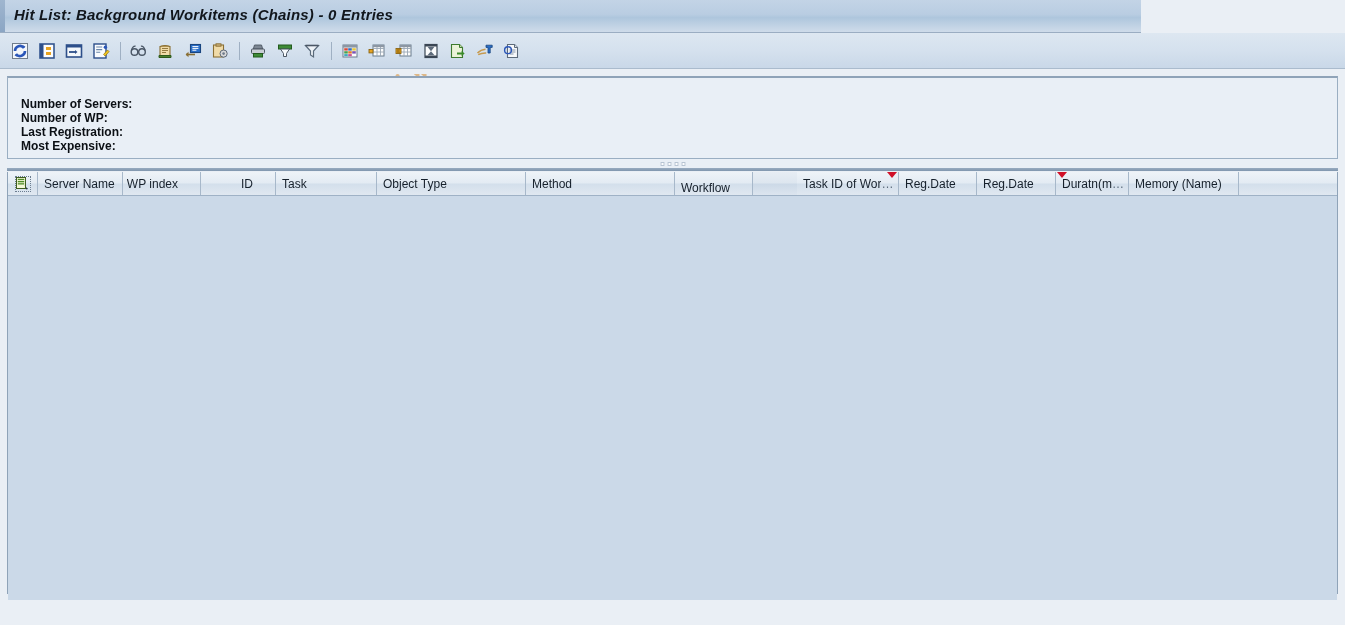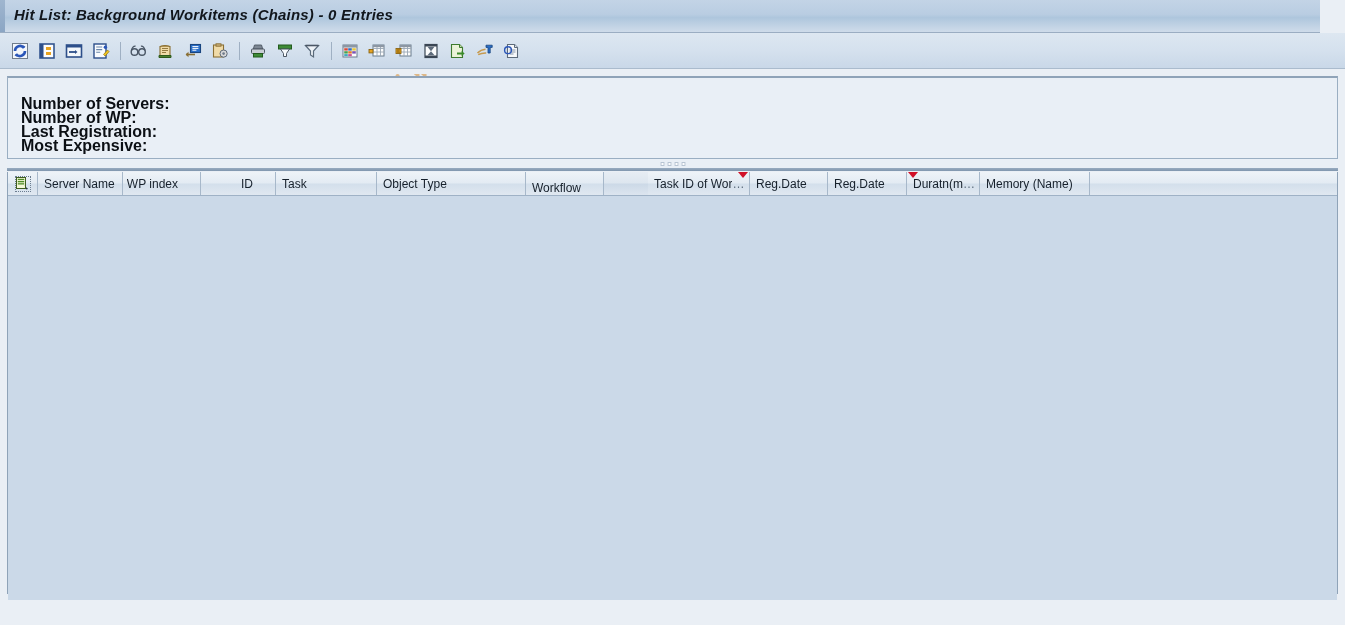--- a/index.html
+++ b/index.html
@@ -14,21 +14,21 @@
     width: 1345px;
     height: 625px;
     background: #eaeff5;
     overflow: hidden;
   }
 
   
   .titlebar {
     position: absolute;
     left: 0; top: 0;
-    width: 1320px; height: 33px;
+    width: 1141px; height: 33px;
     background: linear-gradient(to bottom, #c3d4e6 0%, #b9cde2 45%, #aec6dd 55%, #cfdcea 100%);
     border-bottom: 1px solid #9badc2;
     box-sizing: border-box;
   }
   .titlebar .accent {
     position: absolute;
     left: 0; top: 0; width: 5px; height: 32px;
     background: linear-gradient(to bottom, #9fb6cf, #8ba6c4);
   }
   .titlebar .ttext {
@@ -93,21 +93,21 @@
     left: 7px; top: 76px;
     width: 1331px; height: 83px;
     background: #e9eff6;
     border: 1px solid #9aaec2;
     border-top: 2px solid #8fa3b8;
     box-sizing: border-box;
   }
   .infopanel .lines {
     position: absolute;
     left: 13px; top: 19px;
-    font-size: 16px;
+    font-size: 12px;
     font-weight: bold;
     color: #0b0f14;
     line-height: 14px;
   }
   .infopanel .lines div { white-space: nowrap; }
 
   
   .splitter {
     position: absolute;
     left: 7px; top: 159px;
@@ -426,20 +426,23 @@
         </div>
         <div class="hcell align-right" style="width: 75px; min-width: 75px; justify-content: flex-end;">
           <span class="lbl">ID</span>
         </div>
         <div class="hcell align-left" style="width: 101px; min-width: 101px;">
           <span class="lbl">Task</span>
         </div>
         <div class="hcell align-left" style="width: 149px; min-width: 149px; text-align: center;">
           <span class="lbl">Object Type</span>
         </div>
+        <div class="hcell align-left" style="width: 149px; min-width: 149px;">
+          <span class="lbl">Method</span>
+        </div>
         <div class="hcell align-right" style="width: 78px; min-width: 78px; align-items: flex-end;">
           <span class="lbl">Workflow</span>
         </div>
         <div class="hcell align-left" style="width: 102px; min-width: 102px; margin-left: 44px;">
           <span class="lbl">Task ID of Wor</span>
           <span class="ell">…</span>
           <span class="sortmark right"></span>
         </div>
         <div class="hcell align-left" style="width: 78px; min-width: 78px;">
           <span class="lbl">Reg.Date</span>

